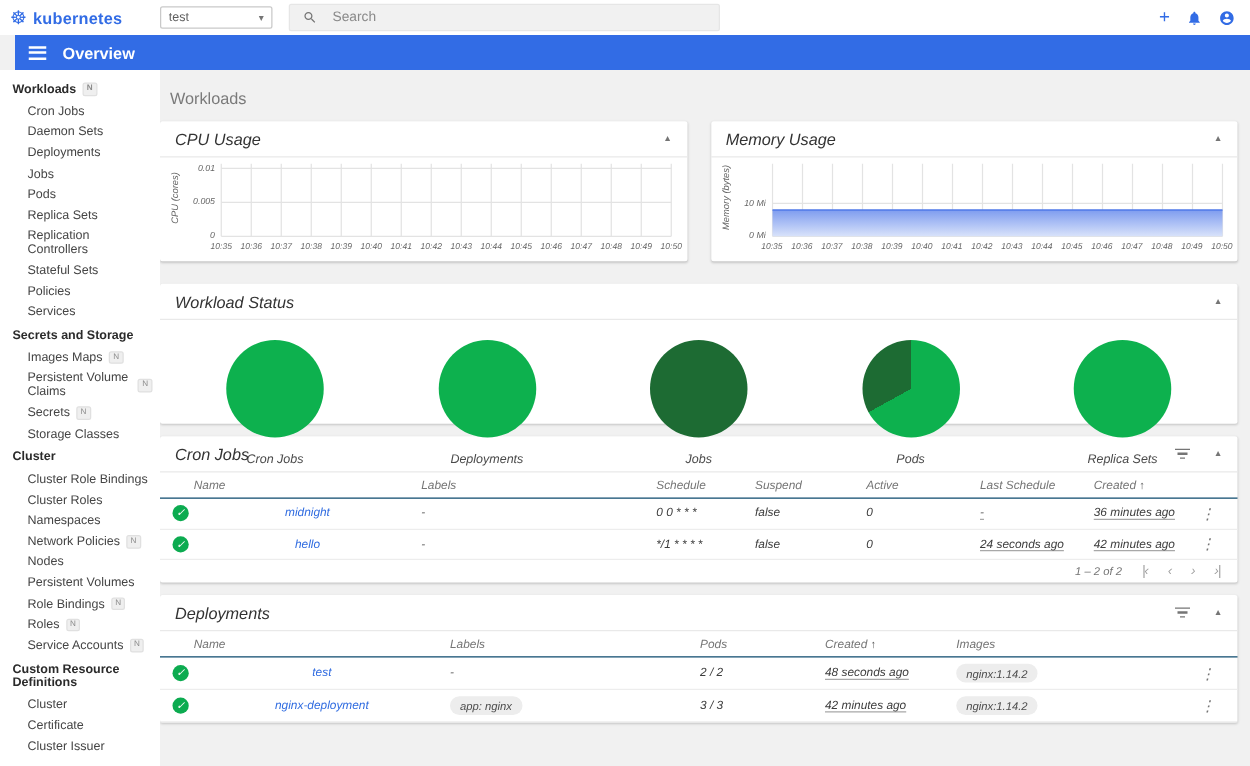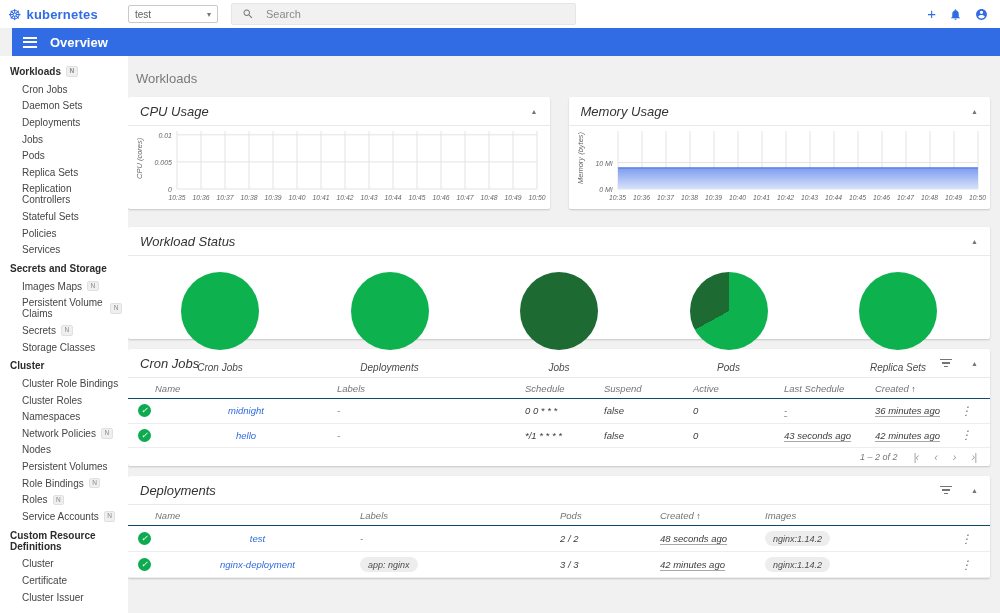--- a/index.html
+++ b/index.html
@@ -387,21 +387,21 @@
           <span class="tip">36 minutes ago</span>
           <span class="kebab">⋮</span>
         </div>
         <div class="tgrid cron-grid trow">
           <span><span class="check">✓</span></span>
           <a class="link">hello</a>
           <span>-</span>
           <span>*/1 * * * *</span>
           <span>false</span>
           <span>0</span>
-          <span class="tip">43 seconds ago</span>
+          <span class="tip">24 seconds ago</span>
           <span class="tip">42 minutes ago</span>
           <span class="kebab">⋮</span>
         </div>
       </div>
     <div class="table-footer">
       <span>1 – 2 of 2</span>
       <span class="pgbtn">|‹</span>
       <span class="pgbtn">‹</span>
       <span class="pgbtn">›</span>
       <span class="pgbtn">›|</span>

